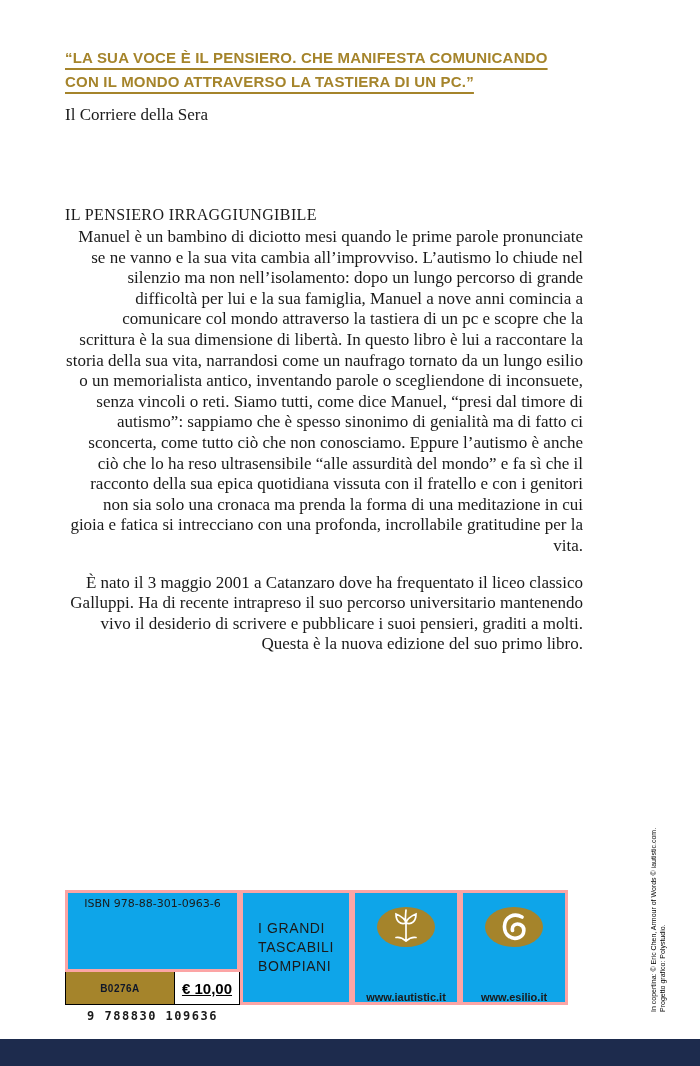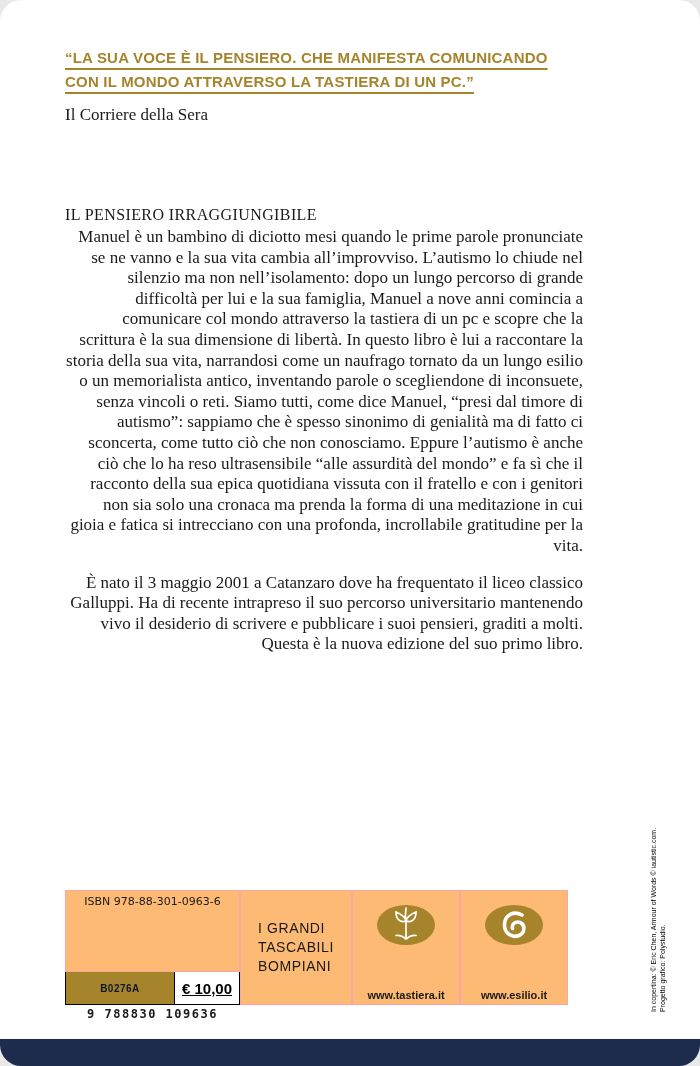--- a/index.html
+++ b/index.html
@@ -1,20 +1,20 @@
 <!DOCTYPE html>
 <html style="--gold: #a5842b; --navy: #1d2b4d;"><head>
 <meta charset="utf-8">
 <style>
   * { margin:0; padding:0; box-sizing:border-box; }
   body { background:#e8e8e8; }
   .page {
     position:relative; width:700px; height:1066px; margin:0 auto;
     background:#ffffff; overflow:hidden;
-    font-family:"Liberation Serif", serif; color:#1a1a1a;border-radius:21px;
+    font-family:"Liberation Serif", serif; color:#1a1a1a;
   }
 
   
   .quote-block { position:absolute; left:65px; top:46px; width:500px; }
   .quote {
     font-family:"Liberation Sans", sans-serif; font-weight:bold;
     font-size:15px; line-height:24px; letter-spacing:0.2px;
     color:var(--gold, #a5842b);
     text-decoration:underline; text-decoration-thickness:2px; text-underline-offset:5px;
   }
@@ -26,21 +26,21 @@
   .body-text { font-size:17px; line-height:20.6px;text-align:right; }
   .author-block { margin-top:16px; }
 
   
   .footer {
     position:absolute; left:65px; top:890px; width:503px; height:115px;
     display:grid; grid-template-columns:175px 112px 108px 108px;
     grid-template-rows:82px 33px;
     font-family:"Liberation Sans", sans-serif;
   }
-  .box { border:1px solid #fca5a5; background:#fdba74;gap:44px; }
+  .box { border:3px solid #fca5a5; background:#0ea5e9;gap:44px; }
 
   .barcode-box { grid-column:1; grid-row:1; display:flex; flex-direction:column; align-items:center; padding-top:4px; }
   .isbn { font-family:"DejaVu Sans", sans-serif; font-size:11px; }
   .bars {
     width:150px; height:40px; margin-top:3px;
     background-image: repeating-linear-gradient(90deg,
       #000 0 2px, #fff 2px 4px, #000 4px 5px, #fff 5px 8px,
       #000 8px 11px, #fff 11px 12px, #000 12px 13px, #fff 13px 16px,
       #000 16px 17px, #fff 17px 20px);
   }
@@ -124,21 +124,21 @@
     <div class="box series-box">I GRANDI
 TASCABILI
 BOMPIANI</div>
 
     <div class="box logo-box logo-bompiani">
       <div class="logo-circle">
         <svg width="40" height="40" viewBox="0 0 40 40">
           <path d="M20 34 C20 26 20 22 20 16 M20 16 C14 18 10 14 10 7 C16 9.5 19 12 20 16 M20 16 C26 18 30 14 30 7 C24 9.5 21 12 20 16 M20 16 C18.5 10 20 6 20 3 M20 34 C16 30.5 12.5 30 10 30.5 M20 34 C24 30.5 27.5 30 30 30.5" stroke="#ffffff" stroke-width="1.7" fill="none" stroke-linecap="round"></path>
         </svg>
       </div>
-      <div class="url">www.tastiera.it</div>
+      <div class="url">www.iautistic.it</div>
     </div>
 
     <div class="box logo-box logo-giunti">
       <div class="logo-circle">
         <svg width="40" height="40" viewBox="0 0 40 40">
           <path d="M28 10 C20 5.5 11 10 10.5 19 C10 28 18 33.5 25 30.5 C31 28 31.5 19.5 26 17.5 C21.5 15.8 17.5 19 18.5 23.5" stroke="#ffffff" stroke-width="3.6" fill="none" stroke-linecap="round"></path>
         </svg>
       </div>
       <div class="url">www.esilio.it</div>
     </div>

